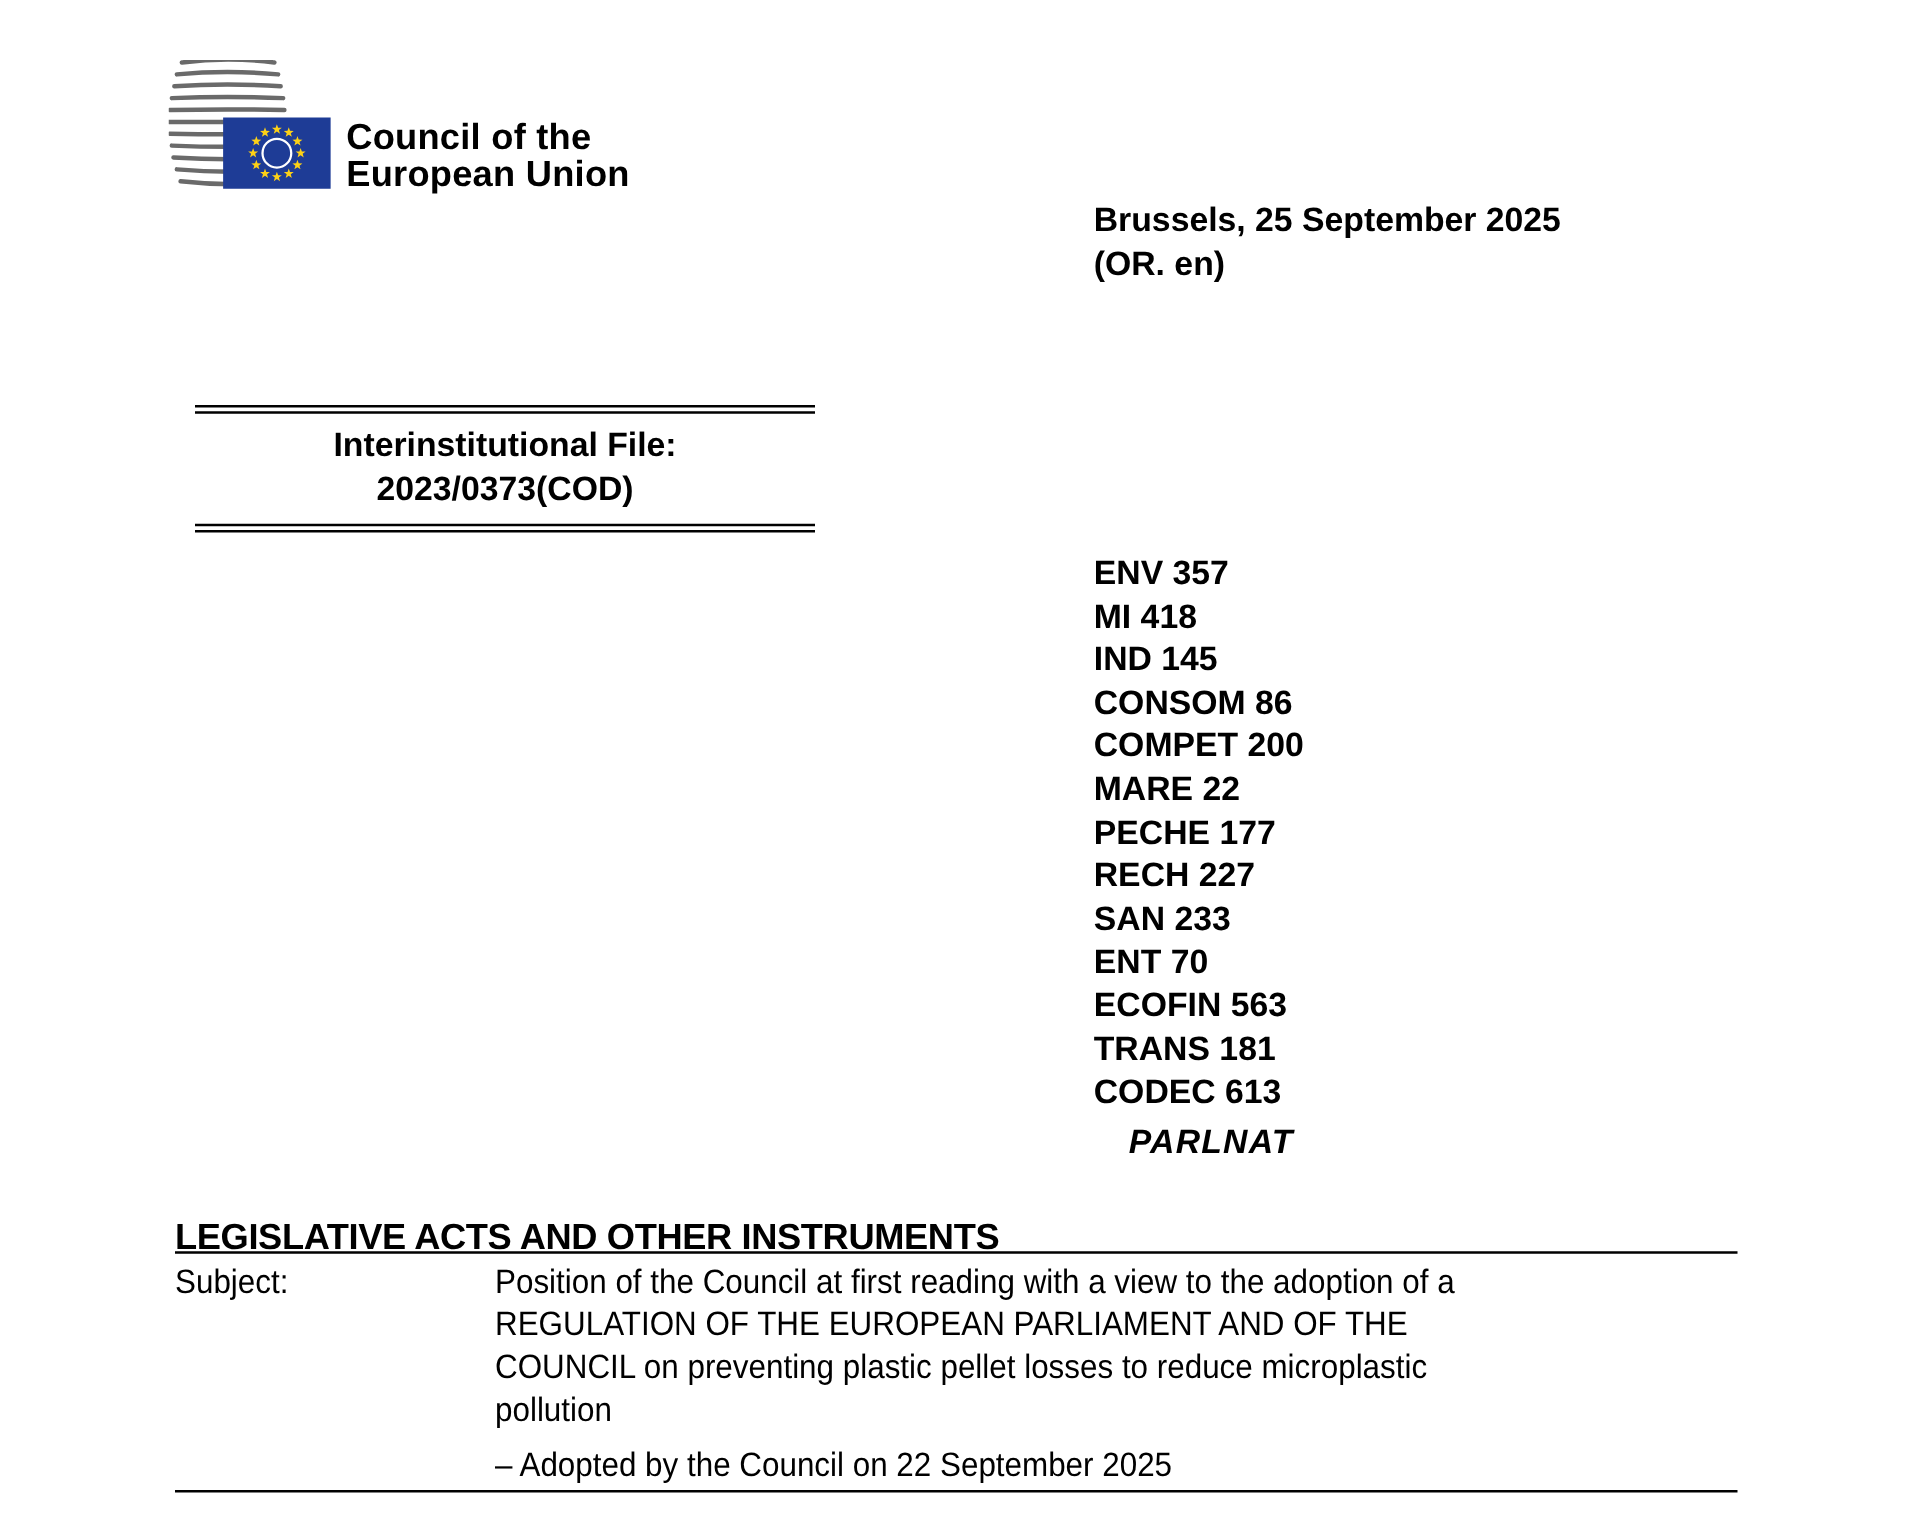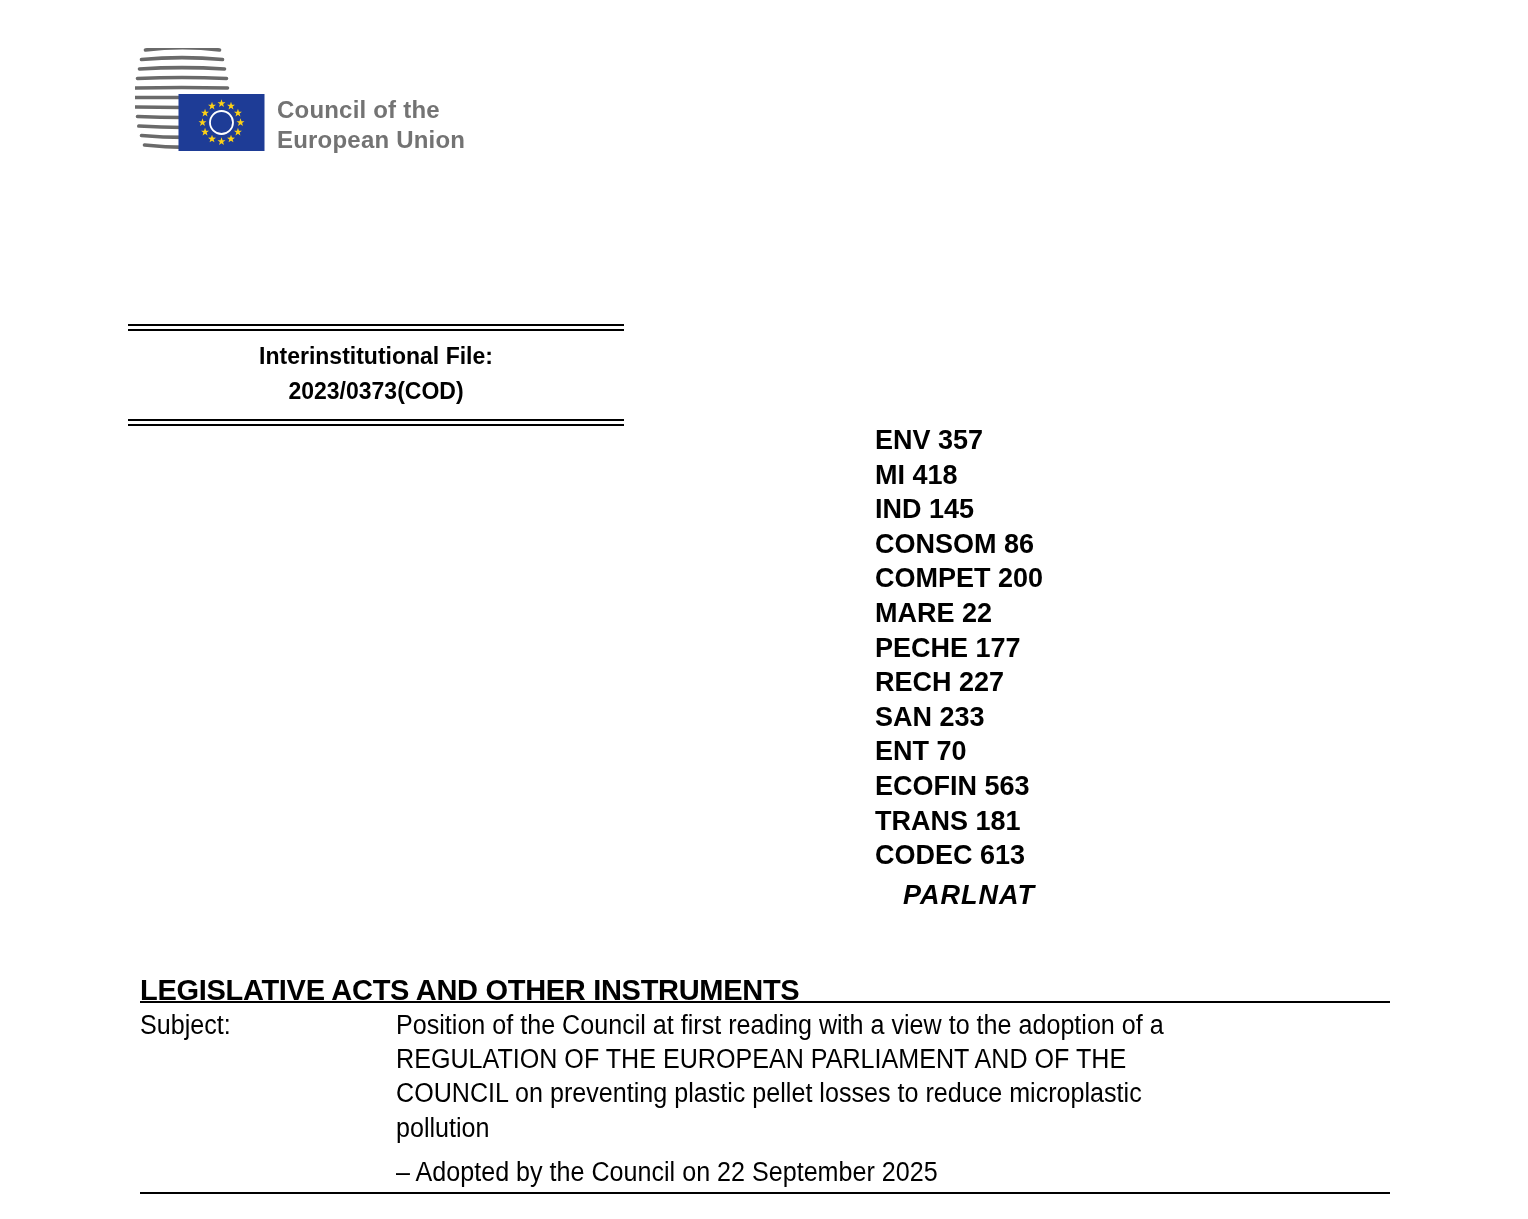--- a/index.html
+++ b/index.html
@@ -9,38 +9,38 @@
     height: 1219px;
     background: #ffffff;
     font-family: "Liberation Sans", sans-serif;
     color: #000000;
     overflow: hidden;
   }
   
   .logo-svg { position:absolute; left:135px; top:48px; }
   .brand {
     position:absolute; left:277px; top:95px;
-    font-size:24px; font-weight:bold; line-height:30px;
-    color:#737373; letter-spacing:0.2px;
+    font-size:29px; font-weight:bold; line-height:30px;
+    color:#000000; letter-spacing:0.2px;
   }
   
   .date-block { position:absolute; left:875px; top:159px;
     font-size:27px; font-weight:bold; line-height:35px; }
   .docnum-block { position:absolute; left:875px; top:286px;
     font-size:27px; font-weight:bold; line-height:35px; }
-  .codes-block { position:absolute; left:875px; top:423px;
+  .codes-block { position:absolute; left:875px; top:441px;
     font-size:27px; font-weight:bold; line-height:34.6px; }
   .code-special { font-style:italic; margin-top:5px; letter-spacing:1px;margin-left:28px; }
   
   .interbox {
-    position:absolute; left:128px; top:324px; width:496px;
+    position:absolute; left:156px; top:324px; width:496px;
     border-top:7px double #000; border-bottom:7px double #000;
     padding:8px 0 10px 0;
     text-align:center;
-    font-size:23px; font-weight:bold; line-height:35px;
+    font-size:27px; font-weight:bold; line-height:35px;
   }
   
   .section-heading {
     position:absolute; left:140px; top:964px;
     font-size:29px; font-weight:bold; letter-spacing:-0.3px;margin-top:10px;
   }
   .rule { position:absolute; left:140px; width:1250px; height:2px; background:#000; }
   .rule-1 { top:1001px; }
   .rule-2 { top:1192px; }
   .subject-label {
@@ -94,20 +94,24 @@
       <use href="#st" transform="translate(70.05,65)"></use>
       <use href="#st" transform="translate(77,58.05)"></use>
     </g>
   </svg>
 
   <div class="brand">
     <div>Council of the</div>
     <div>European Union</div>
   </div>
 
+  <div class="date-block">
+    <div>Brussels, 25 September 2025</div>
+    <div>(OR. en)</div>
+  </div>
 
 
   <div class="interbox">
     <div>Interinstitutional File:</div>
     <div>2023/0373(COD)</div>
   </div>
 
   <div class="codes-block">
     <div>ENV 357</div>
     <div>MI 418</div>

